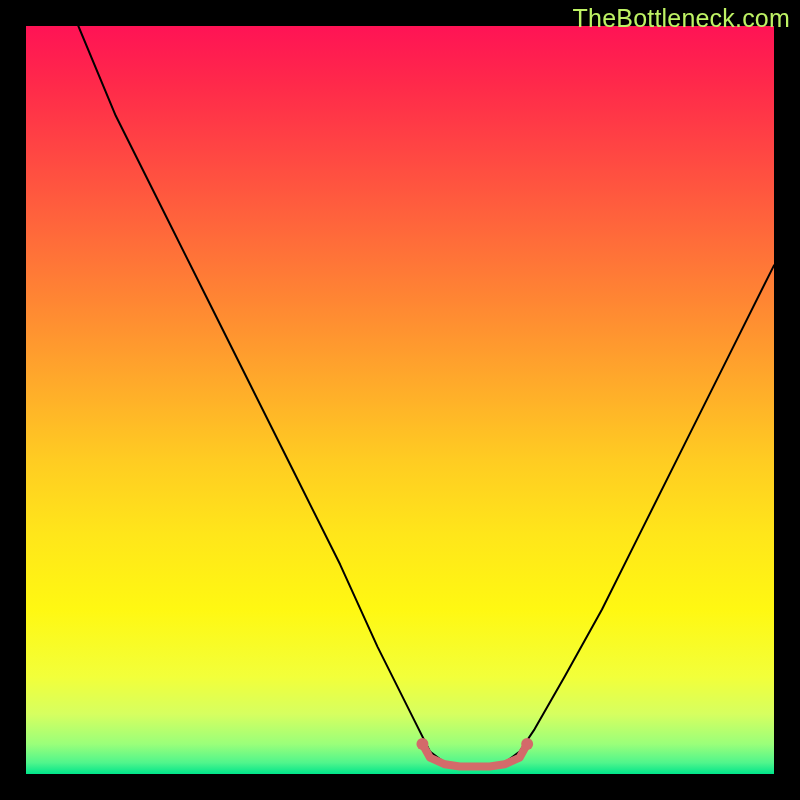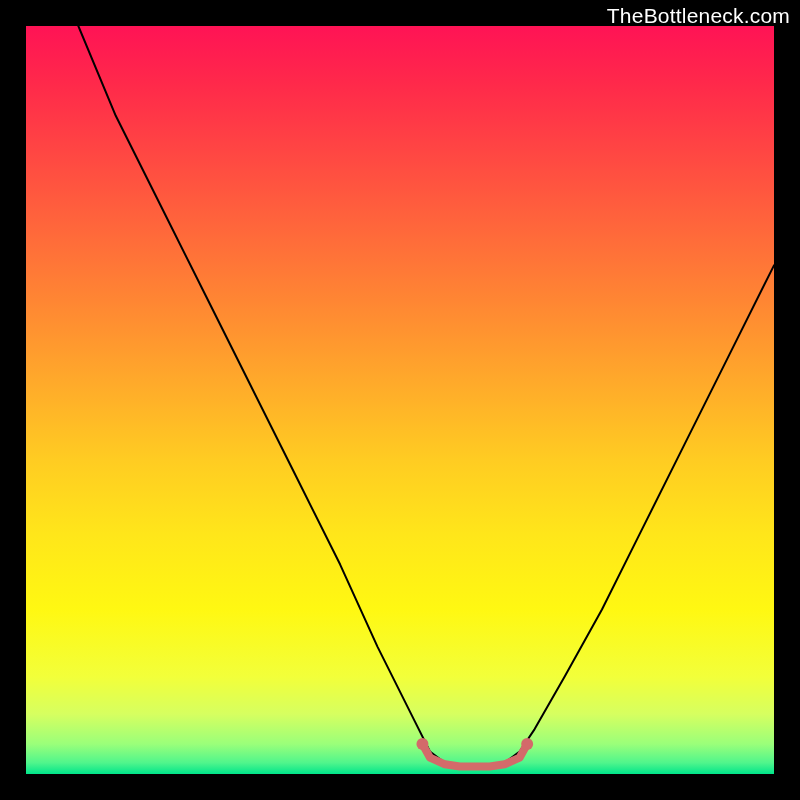--- a/index.html
+++ b/index.html
@@ -45,22 +45,22 @@
     position: absolute;
     left: 0;
     top: 0;
     width: 748px;
     height: 748px;
   }
   .watermark {
     position: absolute;
     top: 4px;
     right: 10px;
-    color: #ffffff;
-    font-size: 21px;
+    color: #bef264;
+    font-size: 25px;
     font-weight: 400;
     letter-spacing: 0.2px;
     user-select: none;
     text-align: right;
   }
 </style>
 </head>
 <body>
 
 <div class="frame">

